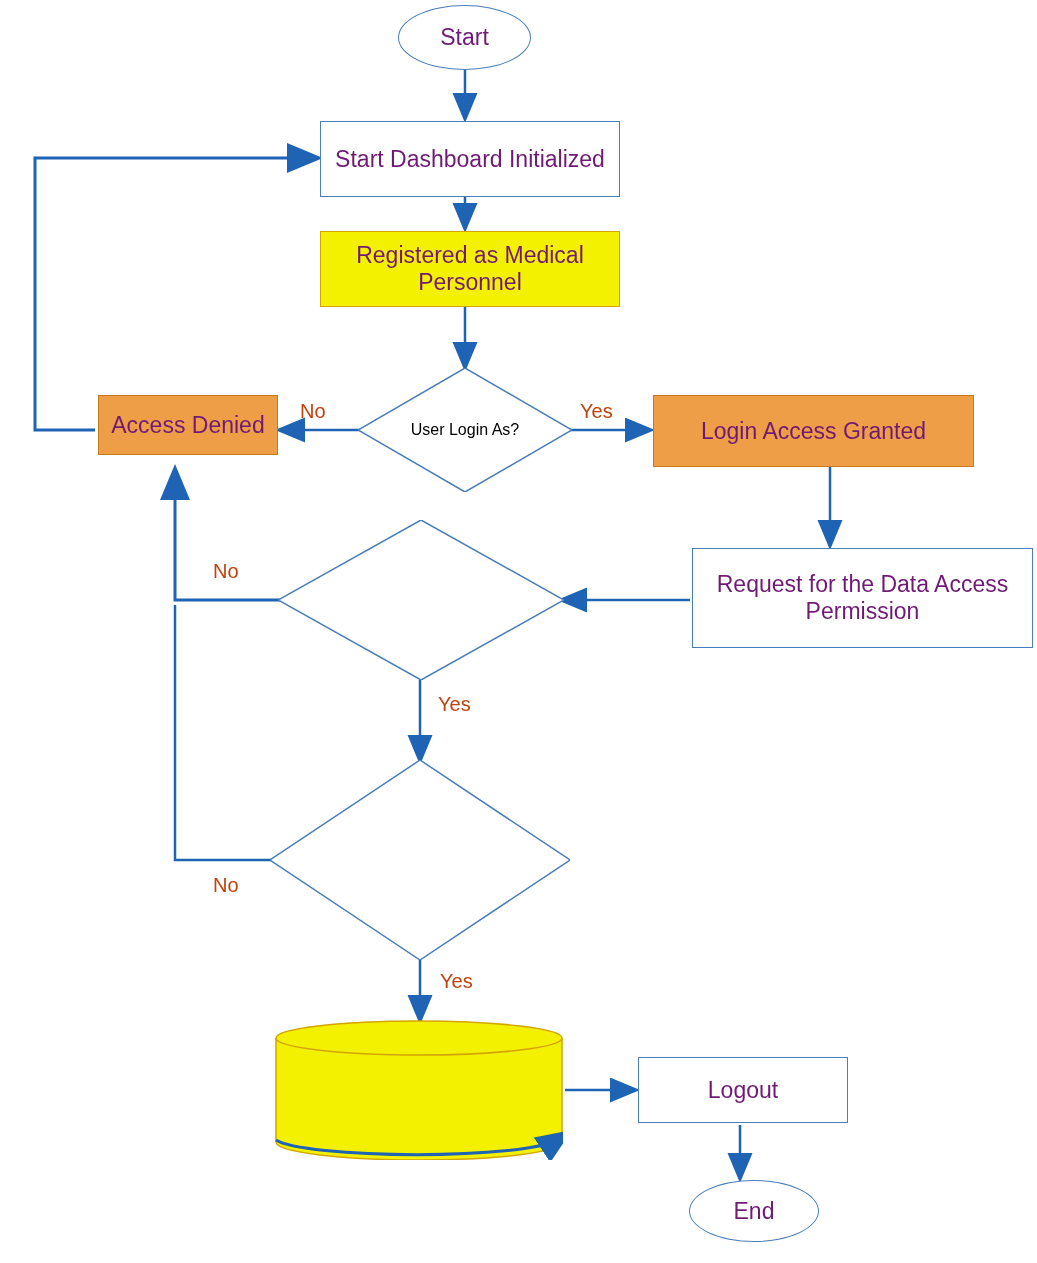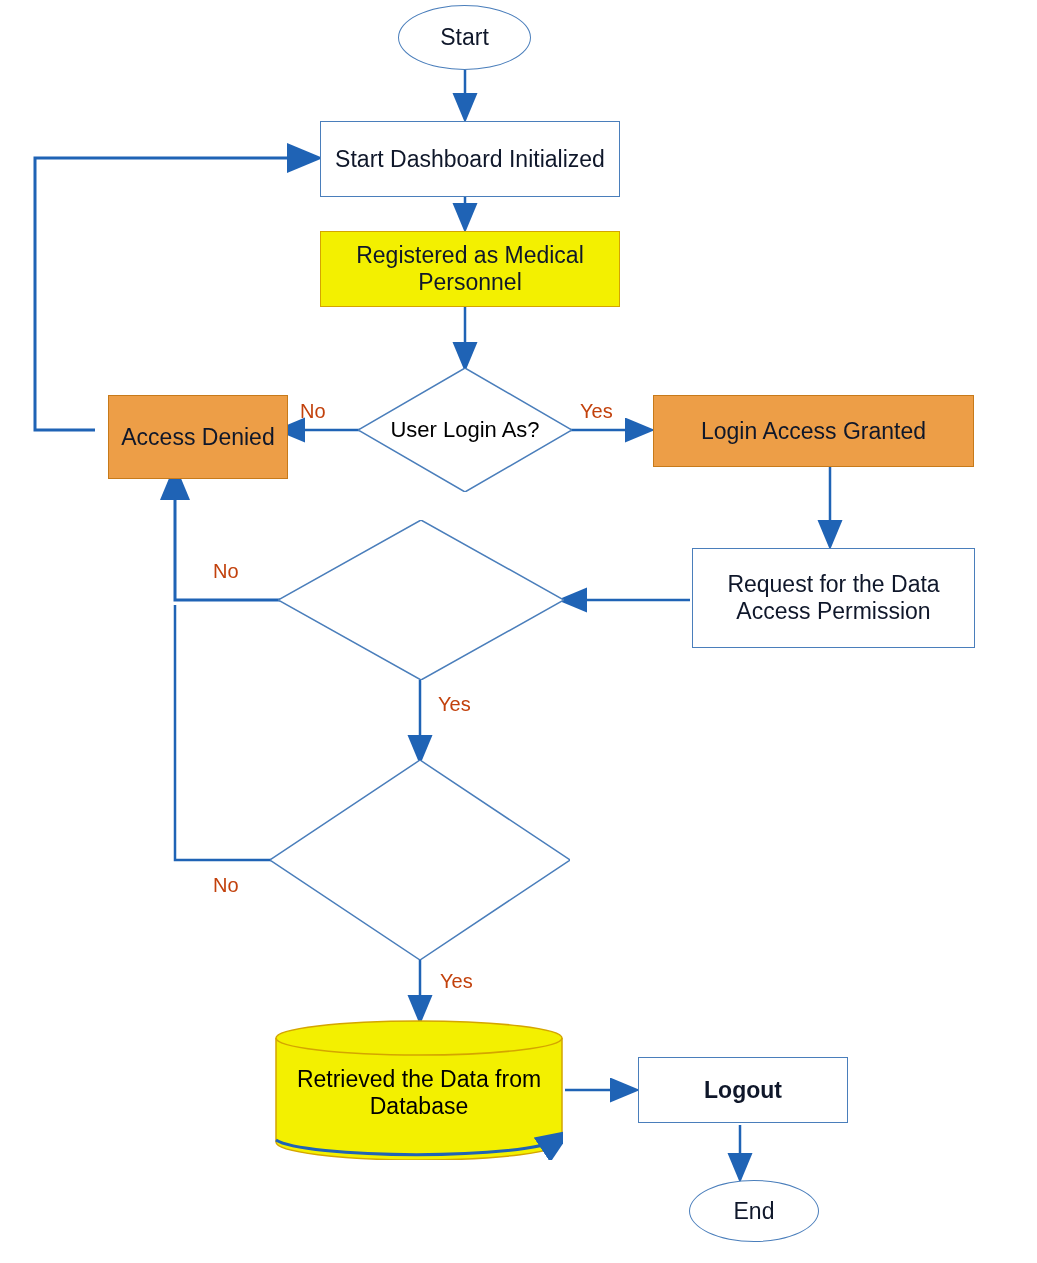--- a/index.html
+++ b/index.html
@@ -11,21 +11,21 @@
       position: relative;
       overflow: hidden;
     }
     .node {
       position: absolute;
       display: flex;
       align-items: center;
       justify-content: center;
       text-align: center;
       font-size: 23px;
-      color: #0f172a;
+      color: #701a75;
     }
     .ellipse {
       border: 1.5px solid #4a7ebb;
       border-radius: 50%;
       background: white;
     }
     .process {
       border: 1.5px solid #4a7ebb;
       background: white;
     }
@@ -50,21 +50,21 @@
       top: 0; left: 0;
       width: 100%;
       height: 100%;
     }
     .diamond-text {
       position: absolute;
       top: 50%;
       left: 50%;
       transform: translate(-50%, -50%);
       text-align: center;
-      font-size: 22px;
+      font-size: 16px;
       width: 80%;
     }
     .cylinder {
       position: absolute;
       background: #f3f000;
     }
     .cylinder svg {
       position: absolute;
       top: 0; left: 0;
       width: 100%;
@@ -146,29 +146,29 @@
 
 <div class="diamond-wrap" style="left:358px; top:368px; width:214px; height:124px;">
   <div class="diamond">
     <svg viewBox="0 0 214 124" preserveAspectRatio="none">
       <polygon points="107,0 214,62 107,124 0,62" fill="white" stroke="#4a7ebb" stroke-width="1.5"></polygon>
     </svg>
     <div class="diamond-text">User Login As?</div>
   </div>
 </div>
 
-<div class="node process orange" style="left:98px; top:395px; width:180px; height:84px;margin-left:10px;">
+<div class="node process orange" style="left:98px; top:395px; width:180px; height:60px;">
   <span>Access Denied</span>
 </div>
 
 <div class="node process orange" style="left:653px; top:395px; width:321px; height:72px;">
   <span>Login Access Granted</span>
 </div>
 
-<div class="node process" style="left:692px; top:548px; width:283px; height:100px;">
+<div class="node process" style="left:692px; top:548px; width:341px; height:100px;">
   <span>Request for the Data Access Permission</span>
 </div>
 
 <div class="diamond-wrap" style="left:278px; top:520px; width:286px; height:160px;">
   <div class="diamond">
     <svg viewBox="0 0 286 160" preserveAspectRatio="none">
       <polygon points="143,0 286,80 143,160 0,80" fill="white" stroke="#4a7ebb" stroke-width="1.5"></polygon>
     </svg>
   </div>
 </div>
@@ -188,24 +188,23 @@
         <polygon points="0,0 12,5 0,10" fill="#1f63b5"></polygon>
       </marker>
     </defs>
 
     <path d="M 1,18 L 1,122 A 143,18 0 0 0 287,122 L 287,18" fill="#f3f000" stroke="#d4a500" stroke-width="1.5"></path>
 
     <ellipse cx="144" cy="18" rx="143" ry="17" fill="#f3f000" stroke="#d4a500" stroke-width="1.5"></ellipse>
 
     <path d="M 1,120 A 143,18 0 0 0 282,120" fill="none" stroke="#1f63b5" stroke-width="3" marker-end="url(#cyl-arrow)"></path>
   </svg>
-  <div class="cylinder-text">Retrieved the Data from Database</div>
-</div>
-
-<div class="node process" style="left:638px; top:1057px; width:210px; height:66px;font-weight:bold;">
+</div>
+
+<div class="node process" style="left:638px; top:1057px; width:210px; height:66px;">
   <span>Logout</span>
 </div>
 
 <div class="node ellipse" style="left:689px; top:1180px; width:130px; height:62px;">
   <span>End</span>
 </div>
 
 <div class="edge-label" style="left:300px; top:400px;">No</div>
 <div class="edge-label" style="left:580px; top:400px;">Yes</div>
 <div class="edge-label" style="left:213px; top:560px;">No</div>

